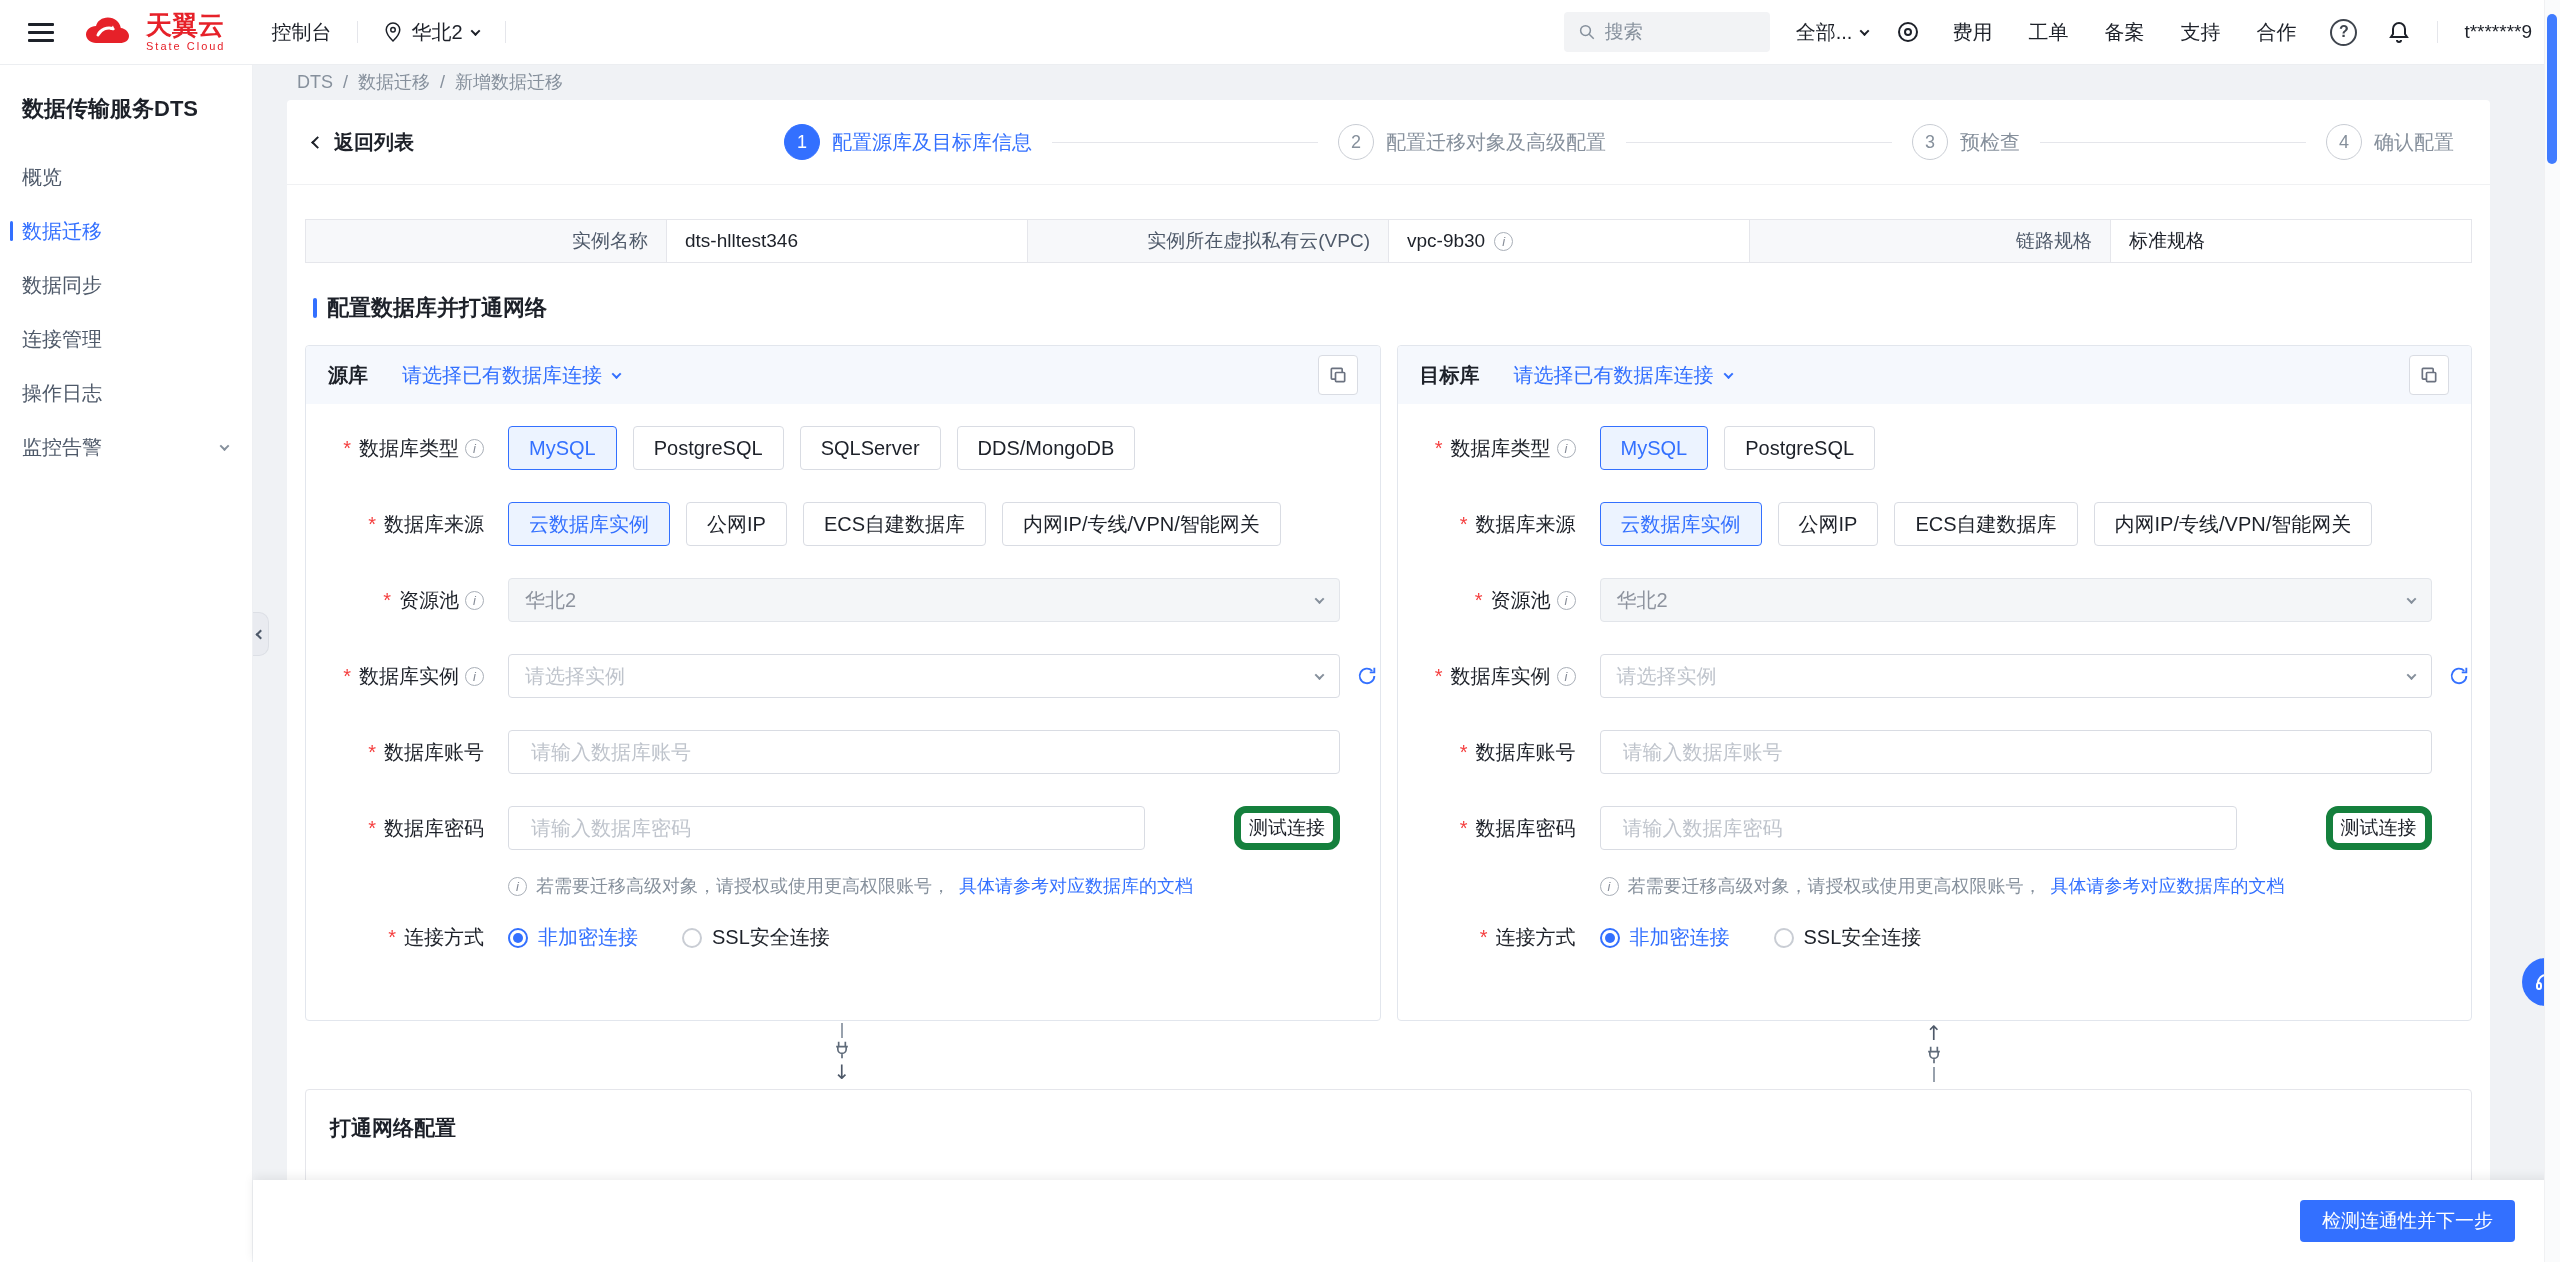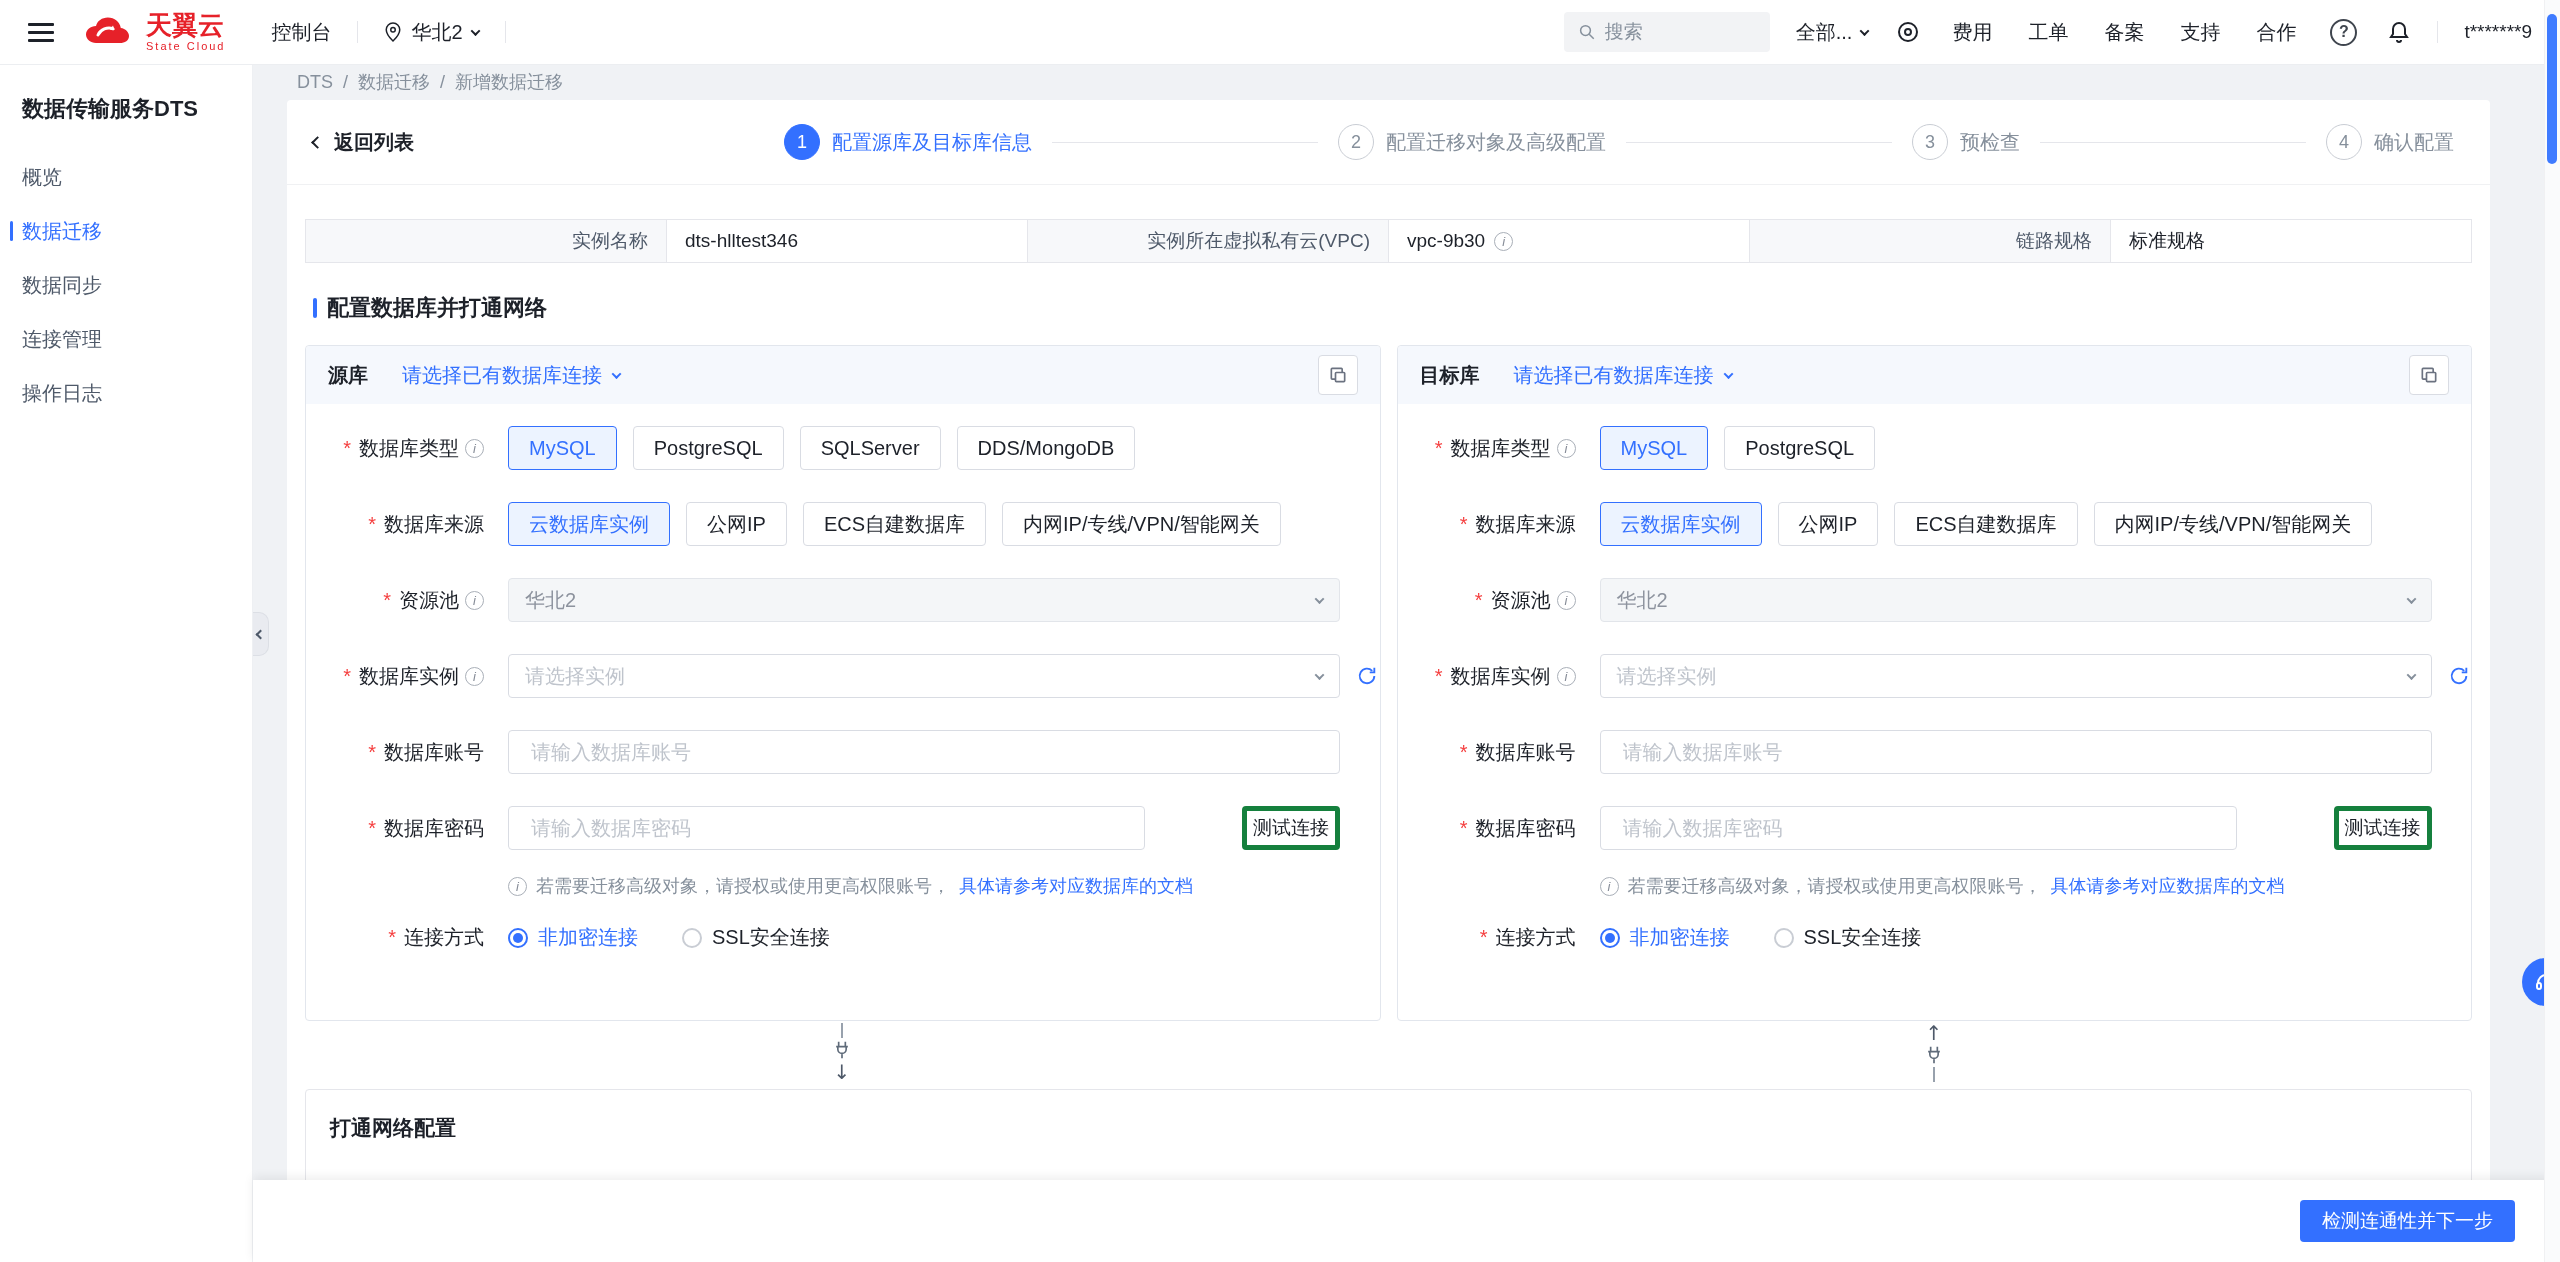--- a/index.html
+++ b/index.html
@@ -80,21 +80,21 @@
   .opt-btn{height:44px;padding:0 20px;border:1px solid #d9dce3;border-radius:4px;background:#fff;font-size:20px;color:#1d2129;display:flex;align-items:center;margin-right:16px;cursor:pointer;white-space:nowrap}
   .opt-btn.selected{border-color:#3370ff;color:#3370ff;background:#ecf3ff}
   .select{width:832px;height:44px;border:1px solid #d9dce3;border-radius:4px;display:flex;align-items:center;justify-content:space-between;padding:0 16px;font-size:20px;cursor:pointer;background:#fff}
   .select.disabled{background:#f4f6f8;color:#8d939e;border-color:#e2e5ea;cursor:default}
   .select .ph{color:#bfc4cc}
   .select .caret{color:#86909c}
   .text-input{width:832px;height:44px;border:1px solid #d9dce3;border-radius:4px;padding:0 22px;font-size:20px;color:#1d2129;outline:none;font-family:inherit;background:#fff}
   .text-input::placeholder{color:#bfc4cc}
   .pw-wrap{width:832px;margin-left:24px;display:flex;justify-content:space-between;align-items:center}
   .pw-wrap .text-input{width:637px}
-  .test-btn{width:98px;height:44px;border:5px solid #15803d;border-radius:4px;background:#fff;font-size:19px;color:#1d2129;cursor:pointer;font-family:inherit}
+  .test-btn{width:106px;height:44px;border:7px solid #15803d;border-radius:12px;background:#fff;font-size:19px;color:#1d2129;cursor:pointer;font-family:inherit}
   .refresh{margin-left:16px;cursor:pointer;display:flex}
   .note-row{margin:-8px 0 26px 202px;display:flex;align-items:center;gap:9px;font-size:18px;color:#86909c;white-space:nowrap}
   .note-link{color:#3370ff;cursor:pointer}
   .i-icon{width:19px;height:19px;border:1px solid #a9afb8;border-radius:50%;color:#868c97;font-size:13px;display:inline-flex;align-items:center;justify-content:center;font-style:italic;flex:none;line-height:1}
   .radios{display:flex;align-items:center;gap:44px;margin-left:24px}
   .radio-opt{display:flex;align-items:center;gap:10px;font-size:20px;cursor:pointer}
   .rdot{width:20px;height:20px;border:2px solid #c9cdd4;border-radius:50%;position:relative;flex:none}
   .radio-opt.on .rdot{border-color:#3370ff}
   .radio-opt.on .rdot::after{content:'';position:absolute;inset:3px;border-radius:50%;background:#3370ff}
   .radio-opt.on .r-label{color:#3370ff}
@@ -188,20 +188,24 @@
     </div>
   <div class="sb-item">
       <span>数据同步</span>
     </div>
   <div class="sb-item">
       <span>连接管理</span>
     </div>
   <div class="sb-item">
       <span>操作日志</span>
     </div>
+  <div class="sb-item">
+    <span>监控告警</span>
+    <span class="sb-caret chev sm"></span>
+  </div>
 </aside>
 
 <div class="main">
   <div class="breadcrumb">
     <span class="crumb">DTS</span>
     <span class="sep">/</span>
     <span class="crumb">数据迁移</span>
     <span class="sep">/</span>
     <span>新增数据迁移</span>
   </div>

